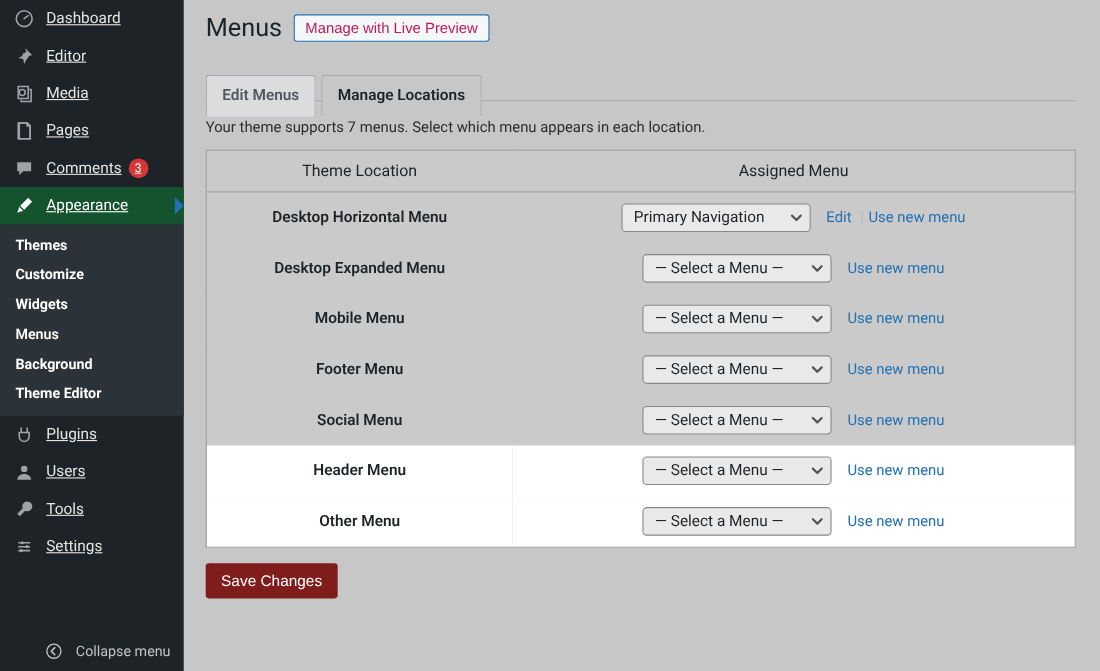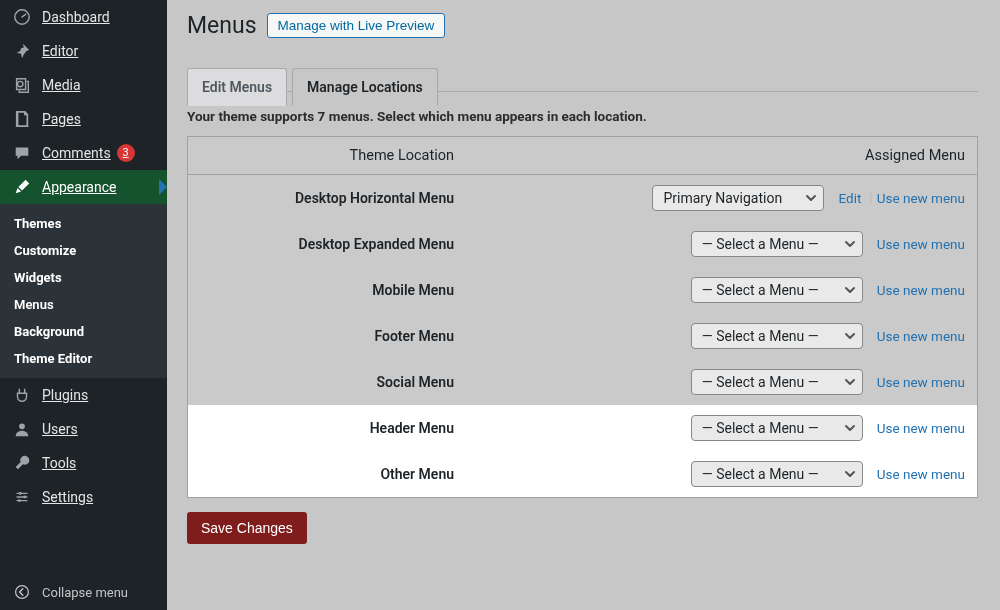--- a/index.html
+++ b/index.html
@@ -80,34 +80,35 @@
     }
     .submenu li.current { color: #fff; font-weight: 600; }
     .collapse {
       padding: 10px 12px;
       font-size: 13px;
       color: #c3c4c7;
       display: flex;
       align-items: center;
       cursor: pointer;
       margin-top: auto;
+      justify-content: flex-end;
     }
     .collapse .icon { width: 20px; margin-right: 10px; display: flex; justify-content: center; }
 
     
     .main {
       flex: 1;
       padding: 12px 22px 20px 20px;
       overflow: auto;
     }
     .title-row { display: flex; align-items: center; gap: 10px; margin-bottom: 14px; }
     h1 { font-size: 23px; font-weight: 400; }
     .outline-btn {
       border: 1px solid #2271b1;
-      color: #0369a1;
+      color: #be185d;
       background: #f6f7f7;
       padding: 4px 10px;
       font-size: 13.5px;
       border-radius: 3px;
       cursor: pointer;
     }
 
     .tabs {
       display: flex;
       border-bottom: 1px solid #aaa;
@@ -126,30 +127,30 @@
       border-top-left-radius: 3px;
       border-top-right-radius: 3px;
       font-weight: 600;
     }
     .tab.active {
       background: #c7c7c7;
       border-bottom: 1px solid #c7c7c7;
       color: #1d2327;
     }
 
-    .intro { font-size: 13.5px; margin: 16px 0 12px; color: #2c2c2c; font-weight: bold; }
+    .intro { font-size: 13.5px; margin: 16px 0 12px; color: #2c2c2c; }
 
     .loc-table {
       border: 1px solid #a0a0a0;
       width: 100%;
       border-collapse: collapse;
       background: #cacaca;
     }
     .loc-table th, .loc-table td {
-      text-align: right;
+      text-align: center;
       padding: 10px 12px;
       font-size: 14px;
       vertical-align: middle;
     }
     .loc-table thead th {
       font-weight: 400;
       border-bottom: 1px solid #a0a0a0;
       font-size: 14.5px;
     }
     .loc-table tbody td.label-cell { font-weight: 600; }

